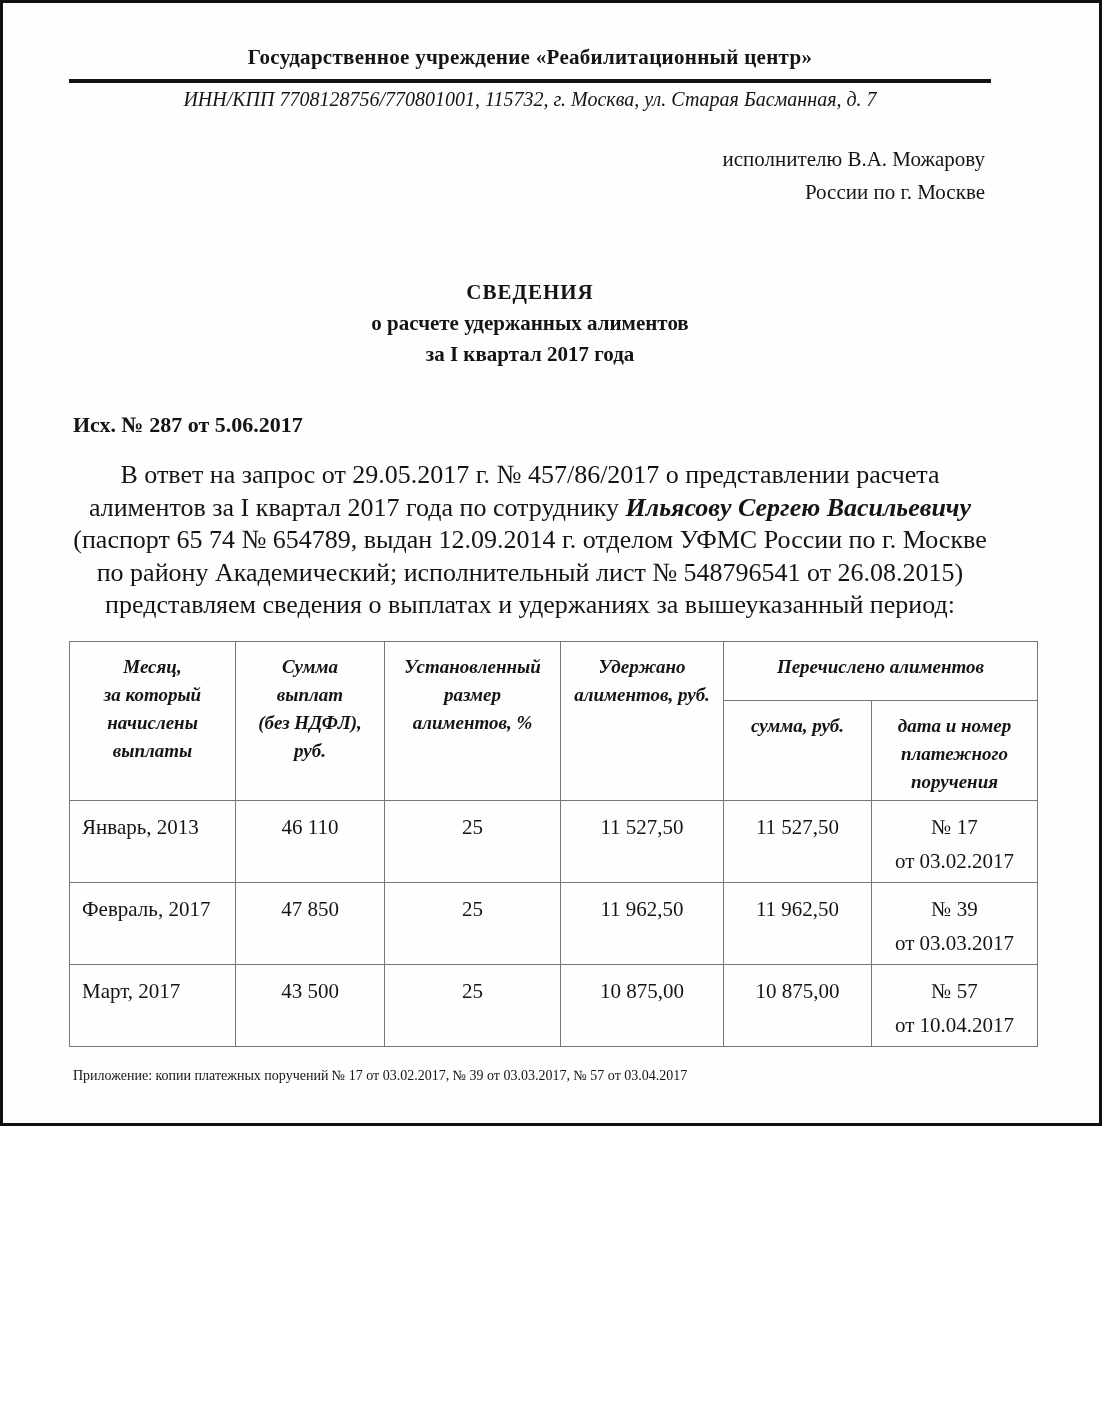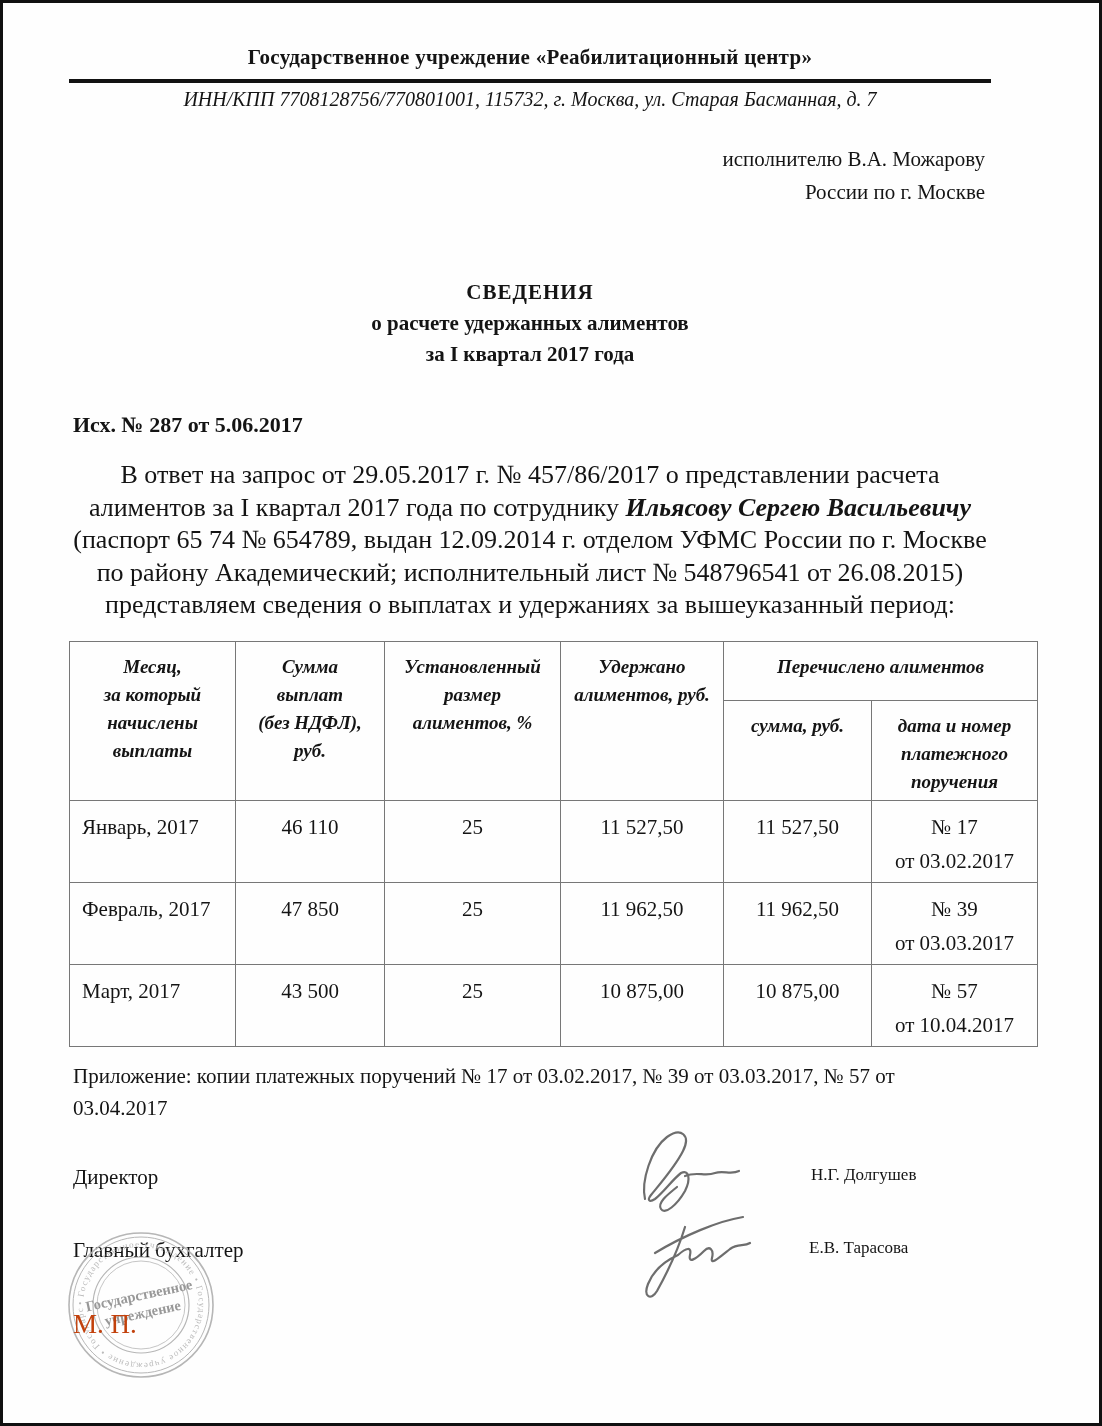--- a/index.html
+++ b/index.html
@@ -1,20 +1,20 @@
 <!DOCTYPE html>
 <html><head>
 <meta charset="utf-8">
 <style>
   * { margin: 0; padding: 0; box-sizing: border-box; }
   html, body { background: #ffffff; }
   .page {
     position: relative;
     width: 1102px;
-    height: 1426px;
+    height: 1126px;
     background: #fefefe;
     border: 3px solid #101010;
     overflow: hidden;
     font-family: "Liberation Serif", "DejaVu Serif", serif;
     color: #141414;
   }
   .org-name {
     position: absolute; top: 42px; left: 66px; width: 922px;
     text-align: center; font-weight: bold; font-size: 21px; letter-spacing: .3px;
   }
@@ -61,21 +61,21 @@
   .pay-table tr.h1 { height: 59px; }
   .pay-table tr.h2 { height: 92px; }
   .pay-table tbody tr { height: 75px; }
   .pay-table td {
     font-size: 21px; line-height: 34px;
     padding: 9px 4px 4px 4px;
   }
   .pay-table td.month { text-align: left; padding-left: 12px; }
   .attachment {
     position: absolute; top: 1057px; left: 70px; width: 914px;
-    font-size: 21px; line-height: 32px;
+    font-size: 14px; line-height: 32px;
   }
   .sig-role { position: absolute; font-size: 21px; }
   .sig-name { position: absolute; font-size: 17px; }
   .role-director   { top: 1162px; left: 70px; }
   .name-director   { top: 1162px; left: 808px; }
   .role-accountant { top: 1235px; left: 70px; }
   .name-accountant { top: 1235px; left: 806px; }
   .signatures-svg { position: absolute; left: 590px; top: 1118px; }
   .stamp-svg { position: absolute; left: 38px; top: 1200px; opacity: .92; }
   .mp-mark {
@@ -135,21 +135,21 @@
       </tr>
       <tr class="h2">
         <th>сумма, руб.</th>
         <th>дата и номер
 платежного
 поручения</th>
       </tr>
     </thead>
     <tbody>
       <tr>
-        <td class="month">Январь, 2017</td>
+        <td class="month">Январь, 2013</td>
         <td>46 110</td>
         <td>25</td>
         <td>11 527,50</td>
         <td>11 527,50</td>
         <td>№ 17
 от 03.02.2017</td>
       </tr>
       <tr>
         <td class="month">Февраль, 2017</td>
         <td>47 850</td>

